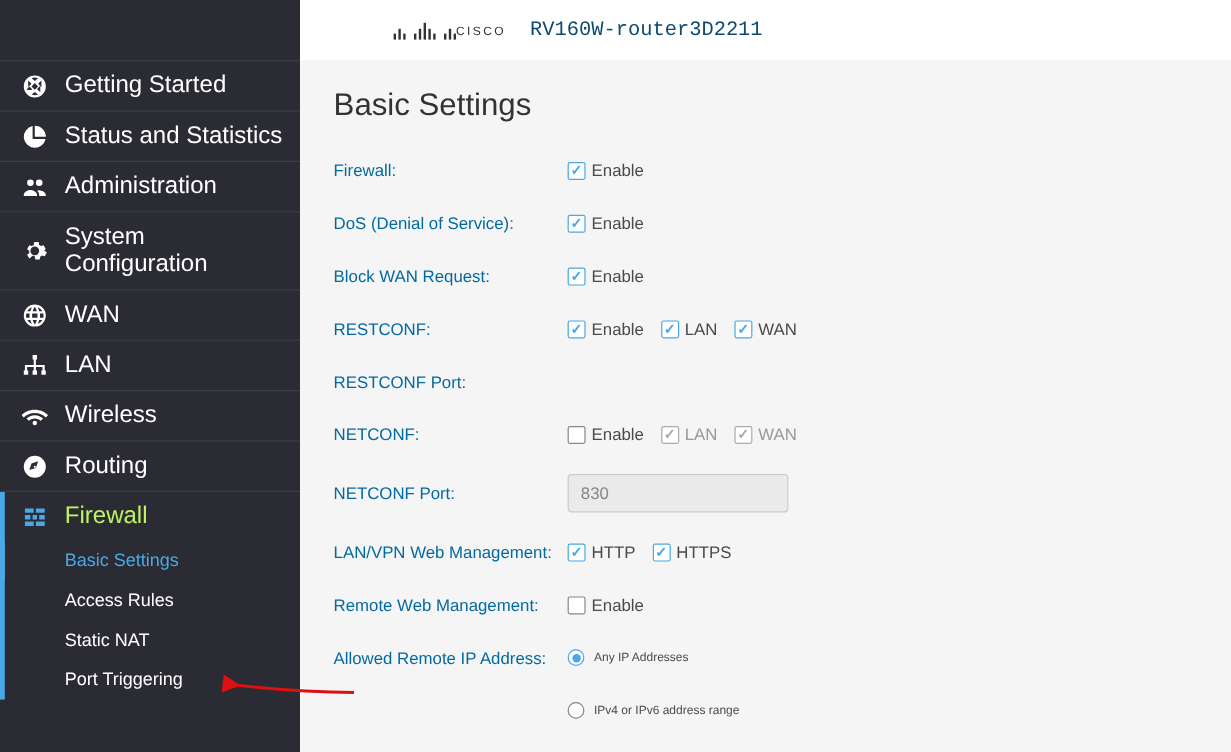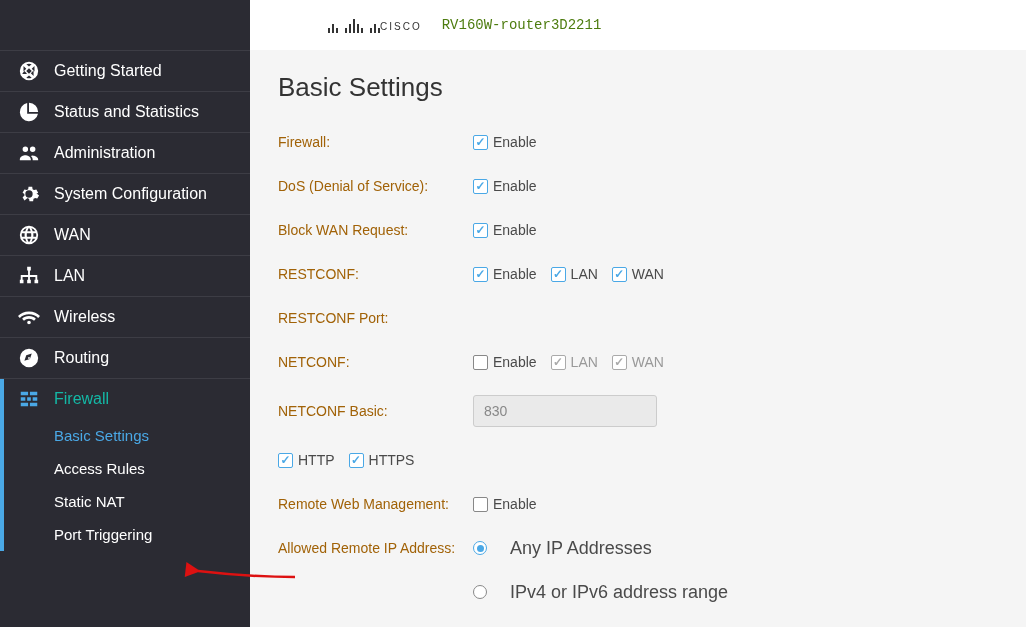--- a/index.html
+++ b/index.html
@@ -4,52 +4,52 @@
   <style>
     * { box-sizing: border-box; margin: 0; padding: 0; }
     body { font-family: Arial, Helvetica, sans-serif; font-size: 15px; color: #4a4a4a; width: 1026px; height: 627px; overflow: hidden; display: flex; }
     
     .sidebar { width: 250px; background: #2b2b33; color: #fff; height: 627px; overflow: hidden; }
     .sidebar-spacer { height: 50px; }
     .nav-item { display: flex; align-items: center; padding: 9px 12px 9px 18px; border-top: 1px solid #3d3d45; cursor: pointer; position: relative; }
     .nav-item:first-of-type { border-top: 1px solid #3d3d45; }
     .nav-icon { width: 22px; height: 22px; display: inline-flex; align-items: center; justify-content: center; margin-right: 14px; flex-shrink: 0; }
     .nav-icon svg { width: 22px; height: 22px; fill: #fff; }
-    .nav-label { font-size: 16px; }
-    .nav-item.active { color: #14b8a6; }
+    .nav-label { font-size: 20px; }
+    .nav-item.active { color: #bef264; }
     .nav-item.active .nav-icon svg { fill: #4aa8e6; }
     .nav-item.active::before { content: ""; position: absolute; left: 0; top: 0; bottom: 0; width: 4px; background: #4aa8e6; }
     .sub-item { padding: 8px 12px 8px 54px; cursor: pointer; font-size: 15px; }
     .sub-item.active { color: #4aa8e6; position: relative; }
     .sub-item.active::before { content: ""; position: absolute; left: 0; top: 0; bottom: 0; width: 4px; background: #4aa8e6; }
     .sub-wrap { position: relative; }
     .sub-wrap::before { content: ""; position: absolute; left: 0; top: 0; bottom: 0; width: 4px; background: #4aa8e6; }
     
     .main { flex: 1; background: #f5f5f5; height: 627px; overflow: hidden; }
     .topbar { height: 50px; background: #fff; display: flex; align-items: center; padding-left: 78px; }
     .cisco-logo { display: flex; flex-direction: row; align-items: center; margin-right: 20px; }
     .cisco-bars { display: flex; align-items: flex-end; gap: 2px; height: 16px; }
     .cisco-bars span { width: 2px; background: #333; }
     .cisco-text { font-size: 10px; letter-spacing: 2px; color: #333; margin-top: 2px; }
-    .device-name { font-family: "Courier New", monospace; font-size: 14px; color: #4d7c0f; }
+    .device-name { font-family: "Courier New", monospace; font-size: 17px; color: #0c4a6e; }
     
     .page-title-bar { padding: 22px 0 22px 28px; }
     .page-title { font-size: 26px; font-weight: 400; color: #333; }
     
     .form-area { padding: 6px 0 0 28px; }
     .row { display: flex; align-items: center; margin-bottom: 22px; min-height: 22px; }
-    .row-label { width: 195px; font-size: 14px; color: #a16207; }
+    .row-label { width: 195px; font-size: 14px; color: #0369a1; }
     .checks { display: flex; gap: 14px; align-items: center; }
     .check { display: inline-flex; align-items: center; gap: 5px; font-size: 14px; cursor: pointer; }
     .cb { width: 15px; height: 15px; border: 1.5px solid #4aa8e6; border-radius: 2px; display: inline-flex; align-items: center; justify-content: center; background: #fff; }
     .cb.checked::after { content: "✓"; font-size: 12px; line-height: 1; color: #4aa8e6; font-weight: bold; }
     .cb.unchecked { border-color: #888; }
     .cb.disabled { border-color: #aaa; }
     .cb.disabled.checked::after { color: #aaa; }
-    .radio { display: inline-flex; align-items: center; gap: 23px; font-size: 18px; cursor: pointer; }
+    .radio { display: inline-flex; align-items: center; gap: 8px; font-size: 10px; cursor: pointer; }
     .rb { width: 14px; height: 14px; border: 1.5px solid #4aa8e6; border-radius: 50%; display: inline-flex; align-items: center; justify-content: center; background: #fff; }
     .rb.selected::after { content: ""; width: 7px; height: 7px; background: #4aa8e6; border-radius: 50%; }
     .rb.unselected { border-color: #888; }
     .text-input { width: 184px; height: 32px; border: 1px solid #ccc; border-radius: 3px; padding: 0 10px; font-size: 14px; background: #fff; }
     .text-input:disabled { background: #eaeaea; color: #888; }
     
     .arrow-annotation { position: absolute; left: 190px; top: 565px; pointer-events: none; }
     .arrow-annotation svg { overflow: visible; }
     .container { position: relative; display: flex; width: 1026px; height: 627px; }
   </style>
@@ -242,25 +242,26 @@
               <span style="color:#999">LAN</span>
             </label>
         <label class="check">
               <span class="cb disabled checked"></span>
               <span style="color:#999">WAN</span>
             </label>
       </div>
     </div>
 
     <div class="row">
-      <div class="row-label">NETCONF Basic:</div>
+      <div class="row-label">NETCONF Port:</div>
       <input class="text-input" type="text" disabled="" value="830" style="">
     </div>
 
     <div class="row">
+      <div class="row-label">LAN/VPN Web Management:</div>
       <div class="checks">
         <label class="check">
               <span class="cb checked"></span>
               <span>HTTP</span>
             </label>
         <label class="check">
               <span class="cb checked"></span>
               <span>HTTPS</span>
             </label>
       </div>

